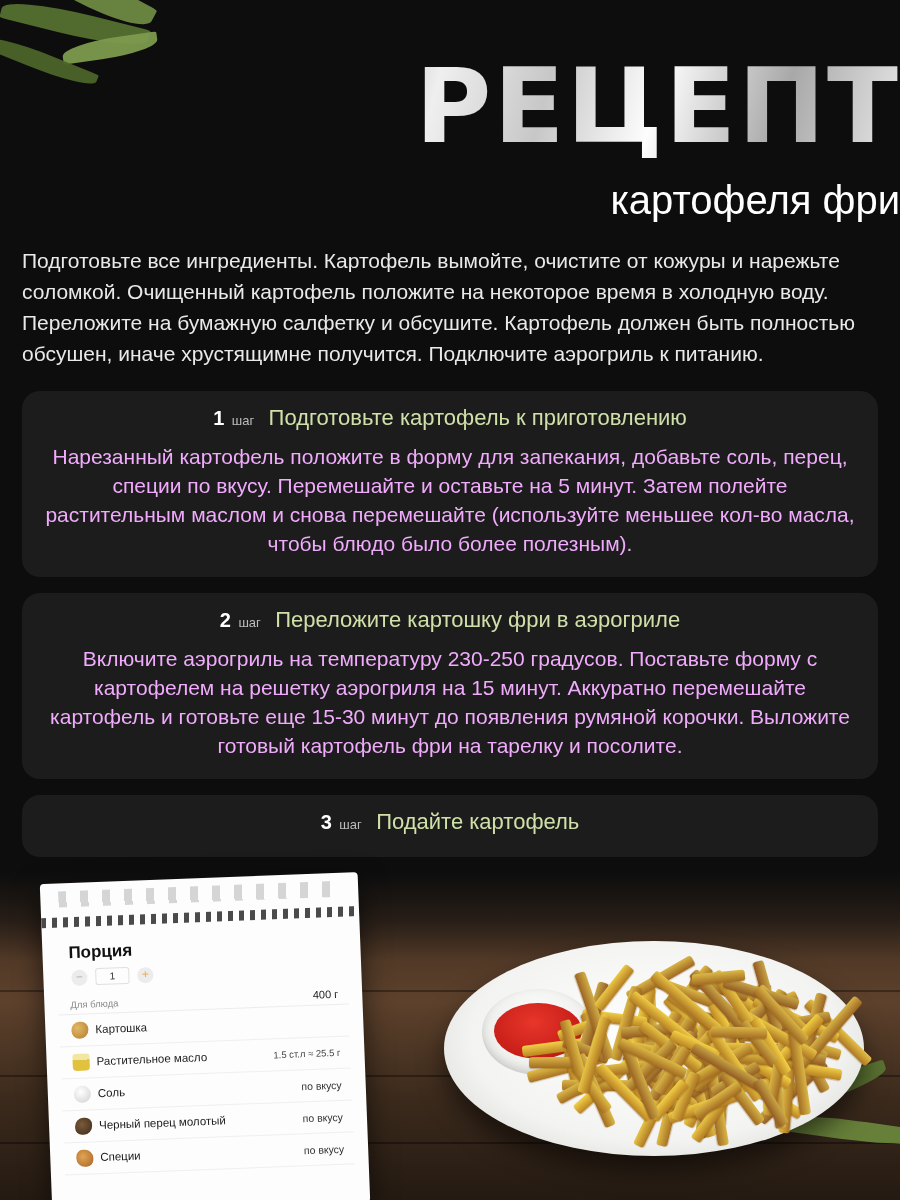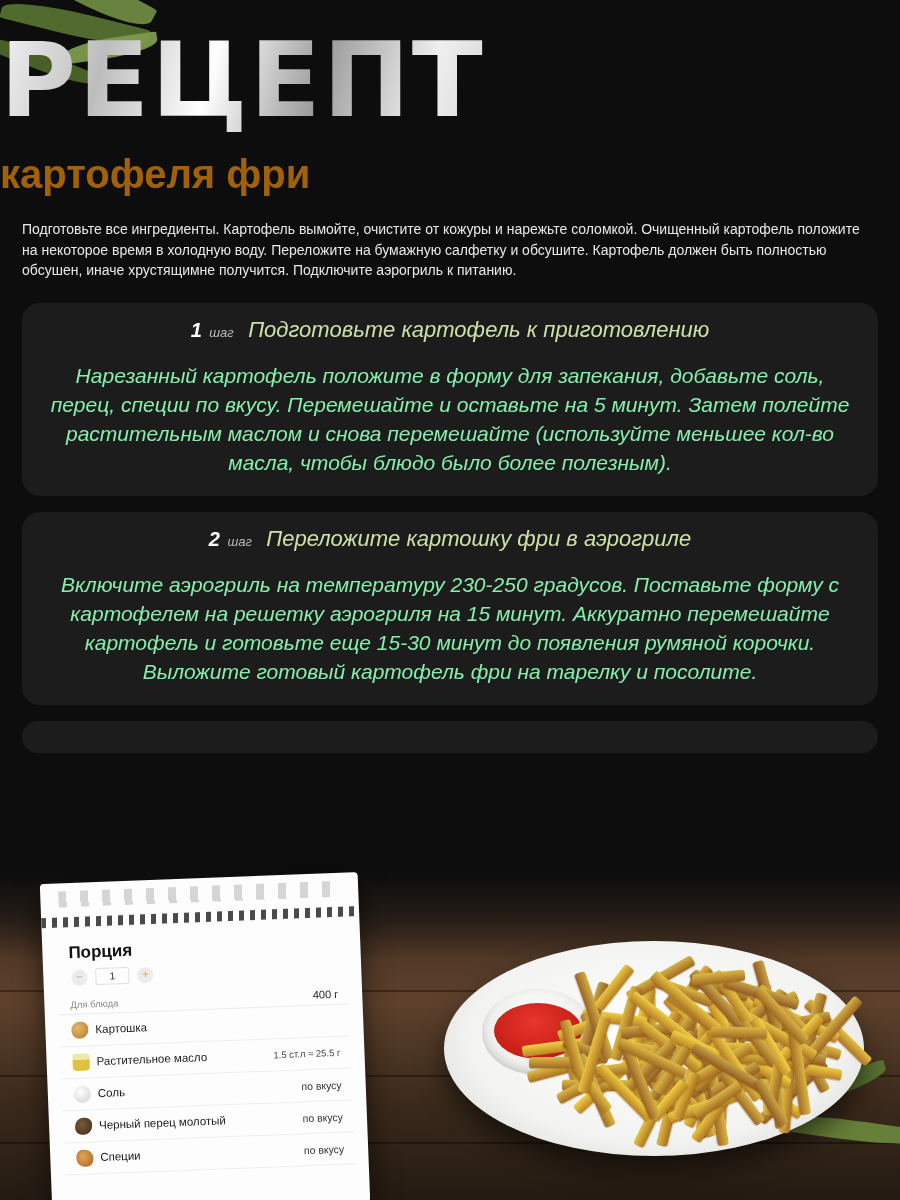--- a/index.html
+++ b/index.html
@@ -20,76 +20,76 @@
     opacity: .95;
   }
   .leaf.l1 { left: 28px;  top: -22px; width: 130px; height: 30px; transform: rotate(28deg); }
   .leaf.l2 { left: 0px;   top: 12px;  width: 150px; height: 24px; transform: rotate(14deg); background:#55702f; }
   .leaf.l3 { left: 62px;  top: 38px;  width: 96px;  height: 20px; transform: rotate(-8deg); background:#7d9a4d; }
   .leaf.l4 { left: -20px; top: 52px;  width: 120px; height: 18px; transform: rotate(22deg); background:#4c6429; }
   .leaf.r1 { right: 10px; bottom: 96px; width: 150px; height: 22px; transform: rotate(-18deg); background:#5d7a34; opacity:.9; }
   .leaf.r2 { right: -30px; bottom: 60px; width: 160px; height: 20px; transform: rotate(8deg); background:#708f3f; opacity:.85; }
 
   
-  .header { padding-top: 28px; text-align: left; position: relative; z-index: 3; }
+  .header { padding-top: 54px; text-align: right; position: relative; z-index: 3; }
 
   .title {
     font-size: 104px;
     font-weight: 700;
     letter-spacing: 2px;
     line-height: 1;
     background: linear-gradient(105deg,
       #f2f2f2 0%, #bdbdbd 12%, #ffffff 24%, #9c9c9c 36%,
       #efefef 48%, #c7c7c7 60%, #fdfdfd 72%, #a8a8a8 86%, #e8e8e8 100%);
     -webkit-background-clip: text;
     background-clip: text;
     color: transparent;
     -webkit-text-fill-color: transparent;
     text-transform: uppercase;
     font-family: "DejaVu Sans", sans-serif;
   }
 
   .subtitle {
     margin-top: 20px;
     font-size: 40px;
-    color: #a16207;
-    font-weight: 700;
+    color: #ffffff;
+    font-weight: 400;
   }
 
   
   .intro {
     margin: 22px 22px 0 22px;
     color: #e9e9e9;
-    font-size: 14px;
+    font-size: 21px;
     line-height: 1.48;
     text-align: left;
     position: relative;
     z-index: 3;
   }
 
   
-  .steps { margin: 22px 22px 0 22px; position: relative; z-index: 3; font-style: italic; }
+  .steps { margin: 22px 22px 0 22px; position: relative; z-index: 3; }
 
   .step {
     background: #1c1c1c;
     border-radius: 18px;
     padding: 14px 22px 18px 22px;
     margin-bottom: 16px;
     text-align: center;
   }
 
   .step-head { margin-bottom: 4px; white-space: nowrap; }
   .step-num { color: #ffffff; font-size: 20px; font-weight: 700; }
   .step-word { color: #bdbdbd; font-size: 13px; margin-left: 3px; }
   .step-title { color: #cfe0a8; font-size: 22px; margin-left: 10px; }
   .step-body {
-    color: #86efac;
+    color: #f0abfc;
     font-size: 21px;
     line-height: 1.38;
-    margin-top: 19px;
+    margin-top: 12px;
   }
 
   
   .photo {
     position: absolute;
     left: 0; right: 0; bottom: 0;
     height: 330px;
     background:
       linear-gradient(to bottom, #3a2a1e 0%, #4a3424 18%, #5d412c 40%, #3b2a1c 70%, #241a12 100%);
     overflow: hidden;
@@ -231,20 +231,25 @@
   <div class="step">
     <div class="step-head">
       <span class="step-num">2</span>
       <span class="step-word">шаг</span>
       <span class="step-title">Переложите картошку фри в аэрогриле</span>
     </div>
     <div class="step-body">Включите аэрогриль на температуру 230-250 градусов. Поставьте форму с картофелем на решетку аэрогриля на 15 минут. Аккуратно перемешайте картофель и готовьте еще 15-30 минут до появления румяной корочки. Выложите готовый картофель фри на тарелку и посолите.</div>
   </div>
 
   <div class="step">
+    <div class="step-head">
+      <span class="step-num">3</span>
+      <span class="step-word">шаг</span>
+      <span class="step-title">Подайте картофель</span>
+    </div>
   </div>
 
 </div>
 
 <div class="photo">
   <div class="topfade"></div>
   <div class="plank p1"></div>
   <div class="plank p2"></div>
   <div class="plank p3"></div>
 

